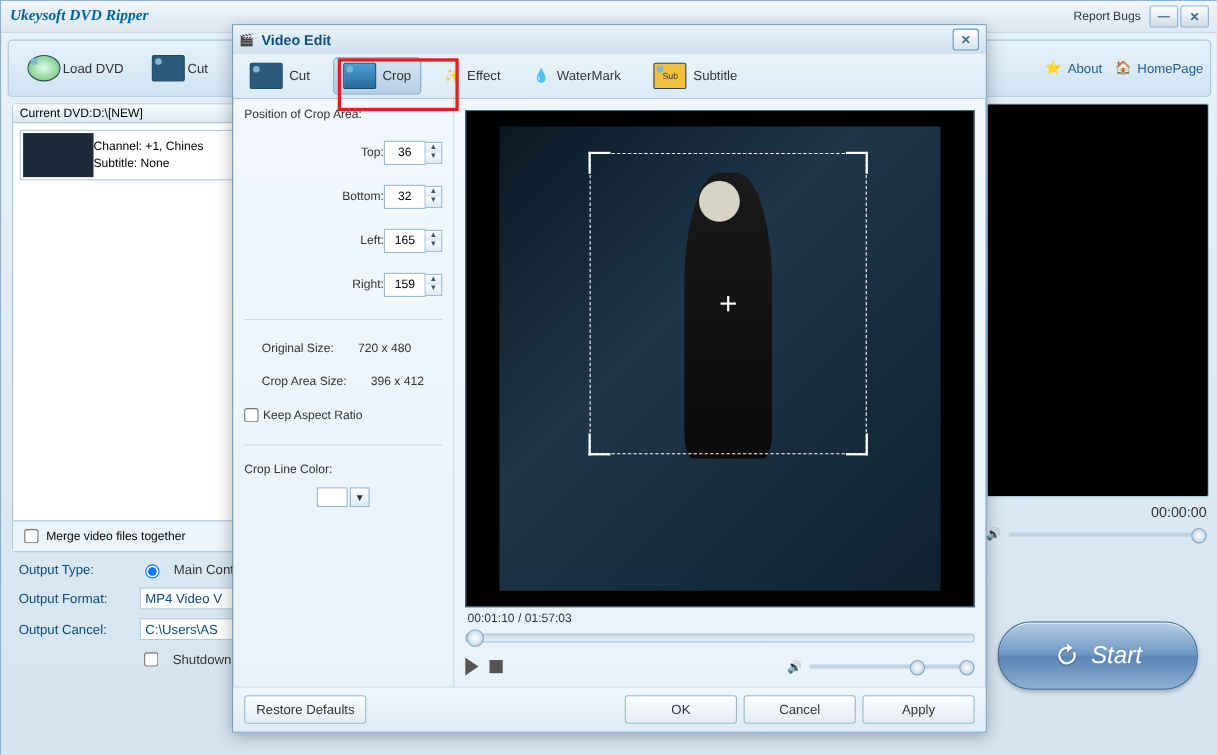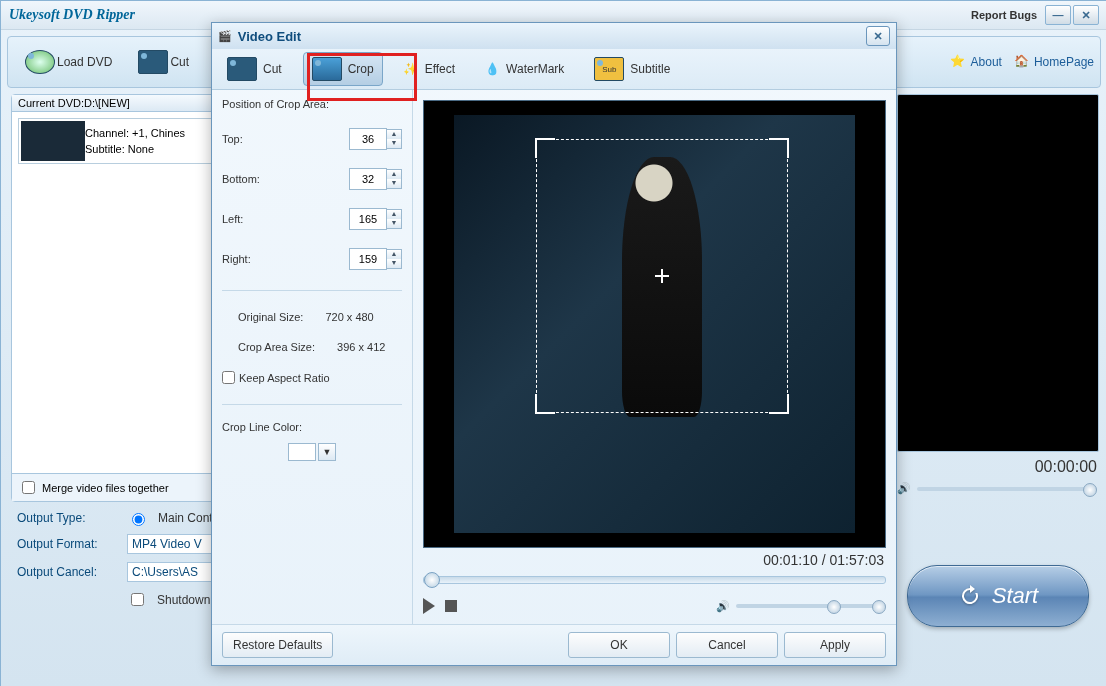--- a/index.html
+++ b/index.html
@@ -1,36 +1,36 @@
 <!DOCTYPE html>
 <html><head>
 <meta charset="utf-8">
 <style>
 body{margin:0;font-family:"Segoe UI",Tahoma,sans-serif;font-size:11px;background:#d4e4f0;overflow:hidden;width:1106px;height:686px;position:relative}
 .main-window{position:absolute;top:0;left:0;width:1106px;height:686px;background:linear-gradient(#e8f2fa,#d4e4f0);border:1px solid #8ab3d4}
 .titlebar{height:28px;background:linear-gradient(#f0f6fc,#dce8f2);display:flex;align-items:center;padding:0 8px;border-bottom:1px solid #c5d6e3}
 .title-text{font-size:14px;font-weight:bold;color:#006699;font-style:italic;font-family:Georgia,serif}
 .spacer{flex:1}
-.report-bugs{font-weight:bold;color:#333;margin-right:6px}
+.report-bugs{font-weight:normal;color:#333;margin-right:6px}
 .winbtn{width:24px;height:18px;background:linear-gradient(#fff,#d0dce6);border:1px solid #8ab3d4;display:inline-flex;align-items:center;justify-content:center;margin-left:2px;border-radius:2px;font-weight:bold;color:#3a6a90}
 .main-toolbar{height:50px;background:linear-gradient(#e6f2fb,#d0e4f2);border:1px solid #a8c6de;margin:6px;border-radius:4px;display:flex;align-items:center;padding:0 6px;gap:4px}
 .tb-btn{display:flex;align-items:center;gap:2px;padding:4px 10px;border:1px solid transparent;border-radius:3px;font-size:12px;color:#333}
 .tb-icon{width:28px;height:22px;background:#2a5a7a;border:1px solid #234a64;border-radius:2px;position:relative}
 .tb-icon::after{content:"";position:absolute;left:2px;top:2px;width:6px;height:6px;background:#7fb7d9;border-radius:50%}
 .tb-link{display:flex;align-items:center;gap:4px;font-size:12px;color:#1c5d99;margin-left:8px}
 .content-row{display:flex;margin:0 10px;gap:10px}
 .left-panel{width:880px;border:1px solid #a8c6de;background:#fff;border-radius:4px;height:406px;display:flex;flex-direction:column}
 .list-header{background:linear-gradient(#f5fafe,#dce9f4);border-bottom:1px solid #a8c6de;padding:2px 6px;font-size:11px}
 .list-body{flex:1;padding:6px;overflow:auto}
 .dvd-item{display:flex;align-items:center;gap:0;border:1px solid #b8cede;padding:2px;width:200px}
 .thumb{width:64px;height:40px;background:#1a2a38}
 .thumb-info{font-size:11px;line-height:16px}
 .merge-row{padding:4px 6px;border-top:1px solid #a8c6de;background:#ecf4fb;display:flex;align-items:center;gap:4px}
 .preview-panel{width:200px;border:1px solid #a8c6de;background:#000;border-radius:2px;height:356px}
-.time-label{color:#333;text-align:right;margin-top:6px;font-size:16px}
+.time-label{color:#333;text-align:right;margin-top:6px;font-size:13px}
 .volume-row{display:flex;align-items:center;gap:6px;margin-top:6px}
 .slider{flex:1;height:4px;background:#c0d4e4;border-radius:2px;position:relative}
 .slider::after{content:"";position:absolute;right:0;top:-4px;width:12px;height:12px;background:radial-gradient(#fff,#b0c8dc);border:1px solid #8aa8c2;border-radius:50%}
 .bottom-form{margin:8px 16px;font-size:12px;color:#333}
 .form-row{display:flex;align-items:center;margin:8px 0;gap:10px}
 .form-label{width:100px;color:#0a4a7a}
 .text-input{border:1px solid #a8c6de;background:#fff;padding:2px 4px;font-size:12px;color:#0a4a7a;width:200px}
 .start-btn{position:absolute;right:18px;bottom:60px;width:180px;height:60px;background:linear-gradient(#b6cee6,#6f97c3 48%,#5b85b5 52%,#8eafd2);border:1px solid #3f6a94;border-radius:30px;display:flex;align-items:center;justify-content:center;gap:10px;color:#fff;font-size:22px;font-style:italic;font-family:"Segoe UI",sans-serif;box-shadow:inset 0 1px 0 rgba(255,255,255,.6),0 2px 4px rgba(0,0,0,.25)}
 .start-btn svg{filter:drop-shadow(0 1px 1px rgba(0,0,0,.3))}
 
@@ -38,21 +38,21 @@
 .dlg-title{height:26px;background:linear-gradient(#eaf4fc,#cfe1f0);display:flex;align-items:center;padding:0 6px;gap:6px}
 .dlg-title-text{font-weight:bold;color:#0f4d7d;font-size:13px}
 .dlg-close{width:22px;height:18px;border:1px solid #6a96bc;border-radius:3px;background:linear-gradient(#fff,#d4e3ef);display:flex;align-items:center;justify-content:center;color:#3a6a90;font-weight:bold}
 .dlg-tabs{height:40px;background:linear-gradient(#e9f3fb,#dcebf6);display:flex;align-items:center;padding:0 6px;gap:12px;border-bottom:1px solid #b3cde0}
 .dlg-tab{display:flex;align-items:center;gap:6px;padding:4px 8px;border:1px solid transparent;border-radius:4px;font-size:12px;color:#333}
 .dlg-tab.active{background:linear-gradient(#d6e6f4,#b4cee4);border:1px solid #7aa6c9}
 .red-box{position:absolute;border:3px solid #e02020;pointer-events:none;left:307px;top:53px;width:104px;height:42px}
 .dlg-body{flex:1;display:flex}
 .sidebar{width:180px;padding:8px 10px;border-right:1px solid #c5d9e8;display:flex;flex-direction:column;gap:10px;font-size:11px;color:#333}
 .side-heading{font-size:11px;color:#333;margin-bottom:4px}
-.field-row{display:flex;align-items:center;justify-content:space-between;margin:4px 0}
+.field-row{display:flex;align-items:center;justify-content:flex-end;margin:4px 0}
 .field-row label{color:#333}
 .spin{display:flex;align-items:center}
 .spin input{width:32px;height:18px;border:1px solid #9bb9d0;text-align:center;font-size:11px}
 .spin-btns{display:flex;flex-direction:column;border:1px solid #9bb9d0;border-left:none}
 .spin-btns div{width:14px;height:9px;font-size:7px;line-height:8px;text-align:center;background:linear-gradient(#fff,#dde9f3);color:#456}
 .hr{border-top:1px solid #c5d9e8;margin:6px 0}
 .kv{display:flex;gap:22px;margin:4px 16px}
 .chk{display:flex;align-items:center;gap:4px;margin:4px 0}
 .chk input{margin:0}
 .color-sel{display:flex;align-items:center;gap:2px}
@@ -65,21 +65,21 @@
 .crop-rect{position:absolute;border:1px dashed #fff;left:112px;top:38px;width:250px;height:272px}
 .corner{position:absolute;width:18px;height:18px}
 .corner.tl{left:-2px;top:-2px;border-left:2px solid #fff;border-top:2px solid #fff}
 .corner.tr{right:-2px;top:-2px;border-right:2px solid #fff;border-top:2px solid #fff}
 .corner.bl{left:-2px;bottom:-2px;border-left:2px solid #fff;border-bottom:2px solid #fff}
 .corner.br{right:-2px;bottom:-2px;border-right:2px solid #fff;border-bottom:2px solid #fff}
 .crosshair{position:absolute;left:50%;top:50%;width:14px;height:14px;margin:-7px 0 0 -7px}
 .crosshair::before,.crosshair::after{content:"";position:absolute;background:#fff}
 .crosshair::before{left:6px;top:0;width:2px;height:14px}
 .crosshair::after{top:6px;left:0;height:2px;width:14px}
-.time-row{text-align:right;font-size:14px;color:#333;padding:4px 2px}
+.time-row{text-align:left;font-size:11px;color:#333;padding:4px 2px}
 .scrub{height:6px;background:linear-gradient(#c9dbe9,#e8f2fa);border:1px solid #a8c6de;border-radius:3px;position:relative;margin:4px 0 14px}
 .scrub-thumb{position:absolute;left:0;top:-5px;width:14px;height:14px;background:radial-gradient(#fff,#b4cde0);border:1px solid #7ba3c4;border-radius:50%}
 .controls{display:flex;align-items:center;gap:10px}
 .play-icon{width:0;height:0;border-left:12px solid #555;border-top:8px solid transparent;border-bottom:8px solid transparent}
 .stop-icon{width:12px;height:12px;background:#555}
 .ctrl-vol{display:flex;align-items:center;gap:6px;margin-left:auto;width:170px}
 .dlg-footer{height:40px;border-top:1px solid #c5d9e8;display:flex;align-items:center;padding:0 10px;gap:6px;background:linear-gradient(#eef6fc,#dfecf6)}
 .btn{min-width:80px;height:24px;background:linear-gradient(#fdfdfd,#e3ecf4);border:1px solid #9bb9d0;border-radius:3px;font-size:12px;color:#333;display:flex;align-items:center;justify-content:center;padding:0 10px}
 .small-icon{width:16px;height:16px;display:inline-block}
 </style>

